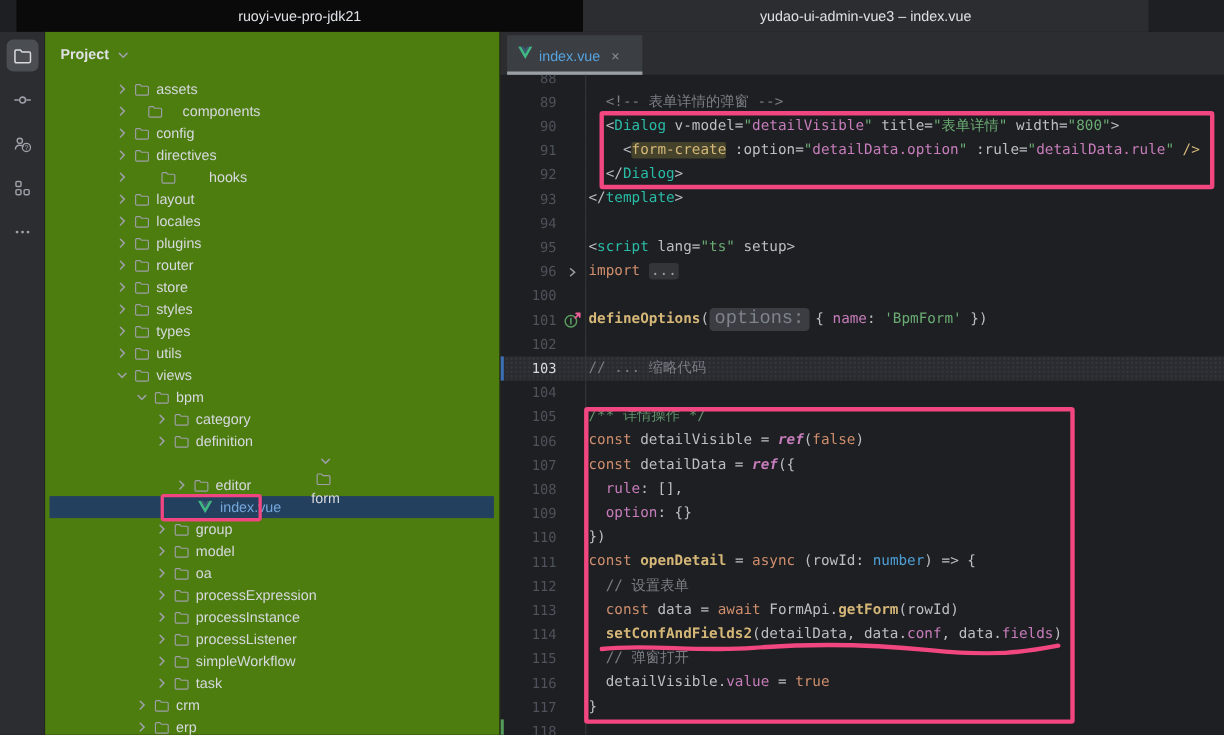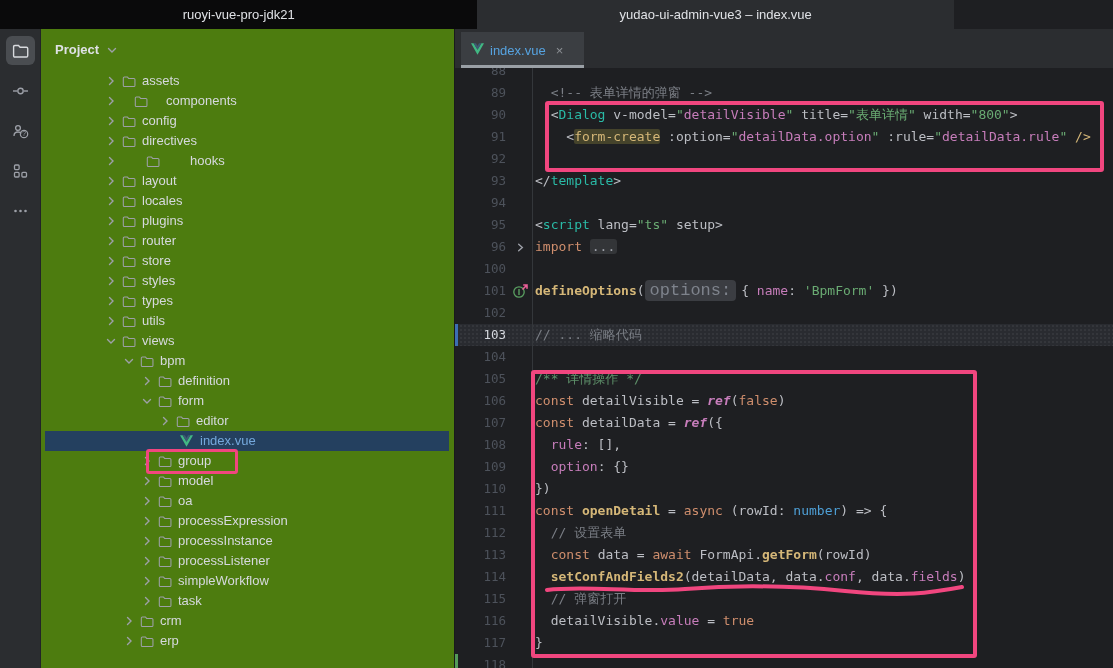--- a/index.html
+++ b/index.html
@@ -1,21 +1,21 @@
 <!DOCTYPE html>
 <html style="--pink: #F1467F;"><head>
 <meta charset="utf-8">
 <style>
   html,body{margin:0;padding:0;background:#1e1f22;width:1113px;height:668px;overflow:hidden;
     font-family:"Liberation Sans",sans-serif;-webkit-font-smoothing:antialiased;}
   *{box-sizing:border-box;}
   :root{--pink:#F1467F;}
 
   
-  .titlebar{position:absolute;left:0;top:0;width:954px;height:29px;display:flex;}
+  .titlebar{position:absolute;left:15px;top:0;width:1029px;height:29px;display:flex;}
   .titlebar .half{height:29px;display:flex;align-items:center;justify-content:center;
     font-size:13px;color:#dfe1e5;}
   .titlebar .left{width:557px;background:#0a0a0b;}
   .titlebar .right{width:556px;background:#2b2d30;}
 
   
   .stripe{position:absolute;left:0;top:29px;width:41px;height:639px;background:#2b2d30;
     border-right:1px solid #222427;}
   .stripe .sicon{width:29px;height:29px;margin:7px auto 11px auto;display:flex;align-items:center;
     justify-content:center;border-radius:6px;color:#9da0a8;}
@@ -331,23 +331,36 @@
         <span class="chevslot">
           <svg width="12" height="12" viewBox="0 0 12 12">
             <path d="M4.5 2.5 L8 6 L4.5 9.5" fill="none" stroke="currentColor" stroke-width="1.4" stroke-linecap="round"></path>
           </svg>
         </span>
         <span class="iconslot">
           <svg width="14" height="13" viewBox="0 0 16 14">
             <path d="M1.5 3 q0-1.2 1.2-1.2 h3.4 l1.5 1.7 h6 q1.2 0 1.2 1.2 v6.8 q0 1.2-1.2 1.2 h-10.9 q-1.2 0-1.2-1.2 z" fill="none" stroke="currentColor" stroke-width="1.2"></path>
           </svg>
         </span>
+        <span class="tlabel">category</span>
+      </div>
+      <div class="trow" style="padding-left: 97px;">
+        <span class="chevslot">
+          <svg width="12" height="12" viewBox="0 0 12 12">
+            <path d="M4.5 2.5 L8 6 L4.5 9.5" fill="none" stroke="currentColor" stroke-width="1.4" stroke-linecap="round"></path>
+          </svg>
+        </span>
+        <span class="iconslot">
+          <svg width="14" height="13" viewBox="0 0 16 14">
+            <path d="M1.5 3 q0-1.2 1.2-1.2 h3.4 l1.5 1.7 h6 q1.2 0 1.2 1.2 v6.8 q0 1.2-1.2 1.2 h-10.9 q-1.2 0-1.2-1.2 z" fill="none" stroke="currentColor" stroke-width="1.2"></path>
+          </svg>
+        </span>
         <span class="tlabel">definition</span>
       </div>
-      <div class="trow" style="padding-left: 97px;">
+      <div class="trow" style="padding-left: 97px; flex-direction: column;">
         <span class="chevslot">
           <svg width="12" height="12" viewBox="0 0 12 12">
             <path d="M2.5 4.5 L6 8 L9.5 4.5" fill="none" stroke="currentColor" stroke-width="1.4" stroke-linecap="round"></path>
           </svg>
         </span>
         <span class="iconslot">
           <svg width="14" height="13" viewBox="0 0 16 14">
             <path d="M1.5 3 q0-1.2 1.2-1.2 h3.4 l1.5 1.7 h6 q1.2 0 1.2 1.2 v6.8 q0 1.2-1.2 1.2 h-10.9 q-1.2 0-1.2-1.2 z" fill="none" stroke="currentColor" stroke-width="1.2"></path>
           </svg>
         </span>
@@ -545,20 +558,21 @@
       <div class="crow">
         <div class="gutter">
           <span class="num">91</span>
         </div>
         <div class="codeln"><span class="tk-pun">    &lt;</span><span class="tk-tagyhl">form-create</span><span class="tk-pun"> :option=</span><span class="tk-str">"</span><span class="tk-expr">detailData.option</span><span class="tk-str">"</span><span class="tk-pun"> :rule=</span><span class="tk-str">"</span><span class="tk-expr">detailData.rule</span><span class="tk-str">"</span><span class="tk-tagy"> /&gt;</span></div>
       </div>
       <div class="crow">
         <div class="gutter">
           <span class="num">92</span>
         </div>
+        <div class="codeln"><span class="tk-pun">  &lt;/</span><span class="tk-tag">Dialog</span><span class="tk-pun">&gt;</span></div>
       </div>
       <div class="crow">
         <div class="gutter">
           <span class="num">93</span>
         </div>
         <div class="codeln"><span class="tk-pun">&lt;/</span><span class="tk-tag">template</span><span class="tk-pun">&gt;</span></div>
       </div>
       <div class="crow">
         <div class="gutter">
           <span class="num">94</span>

